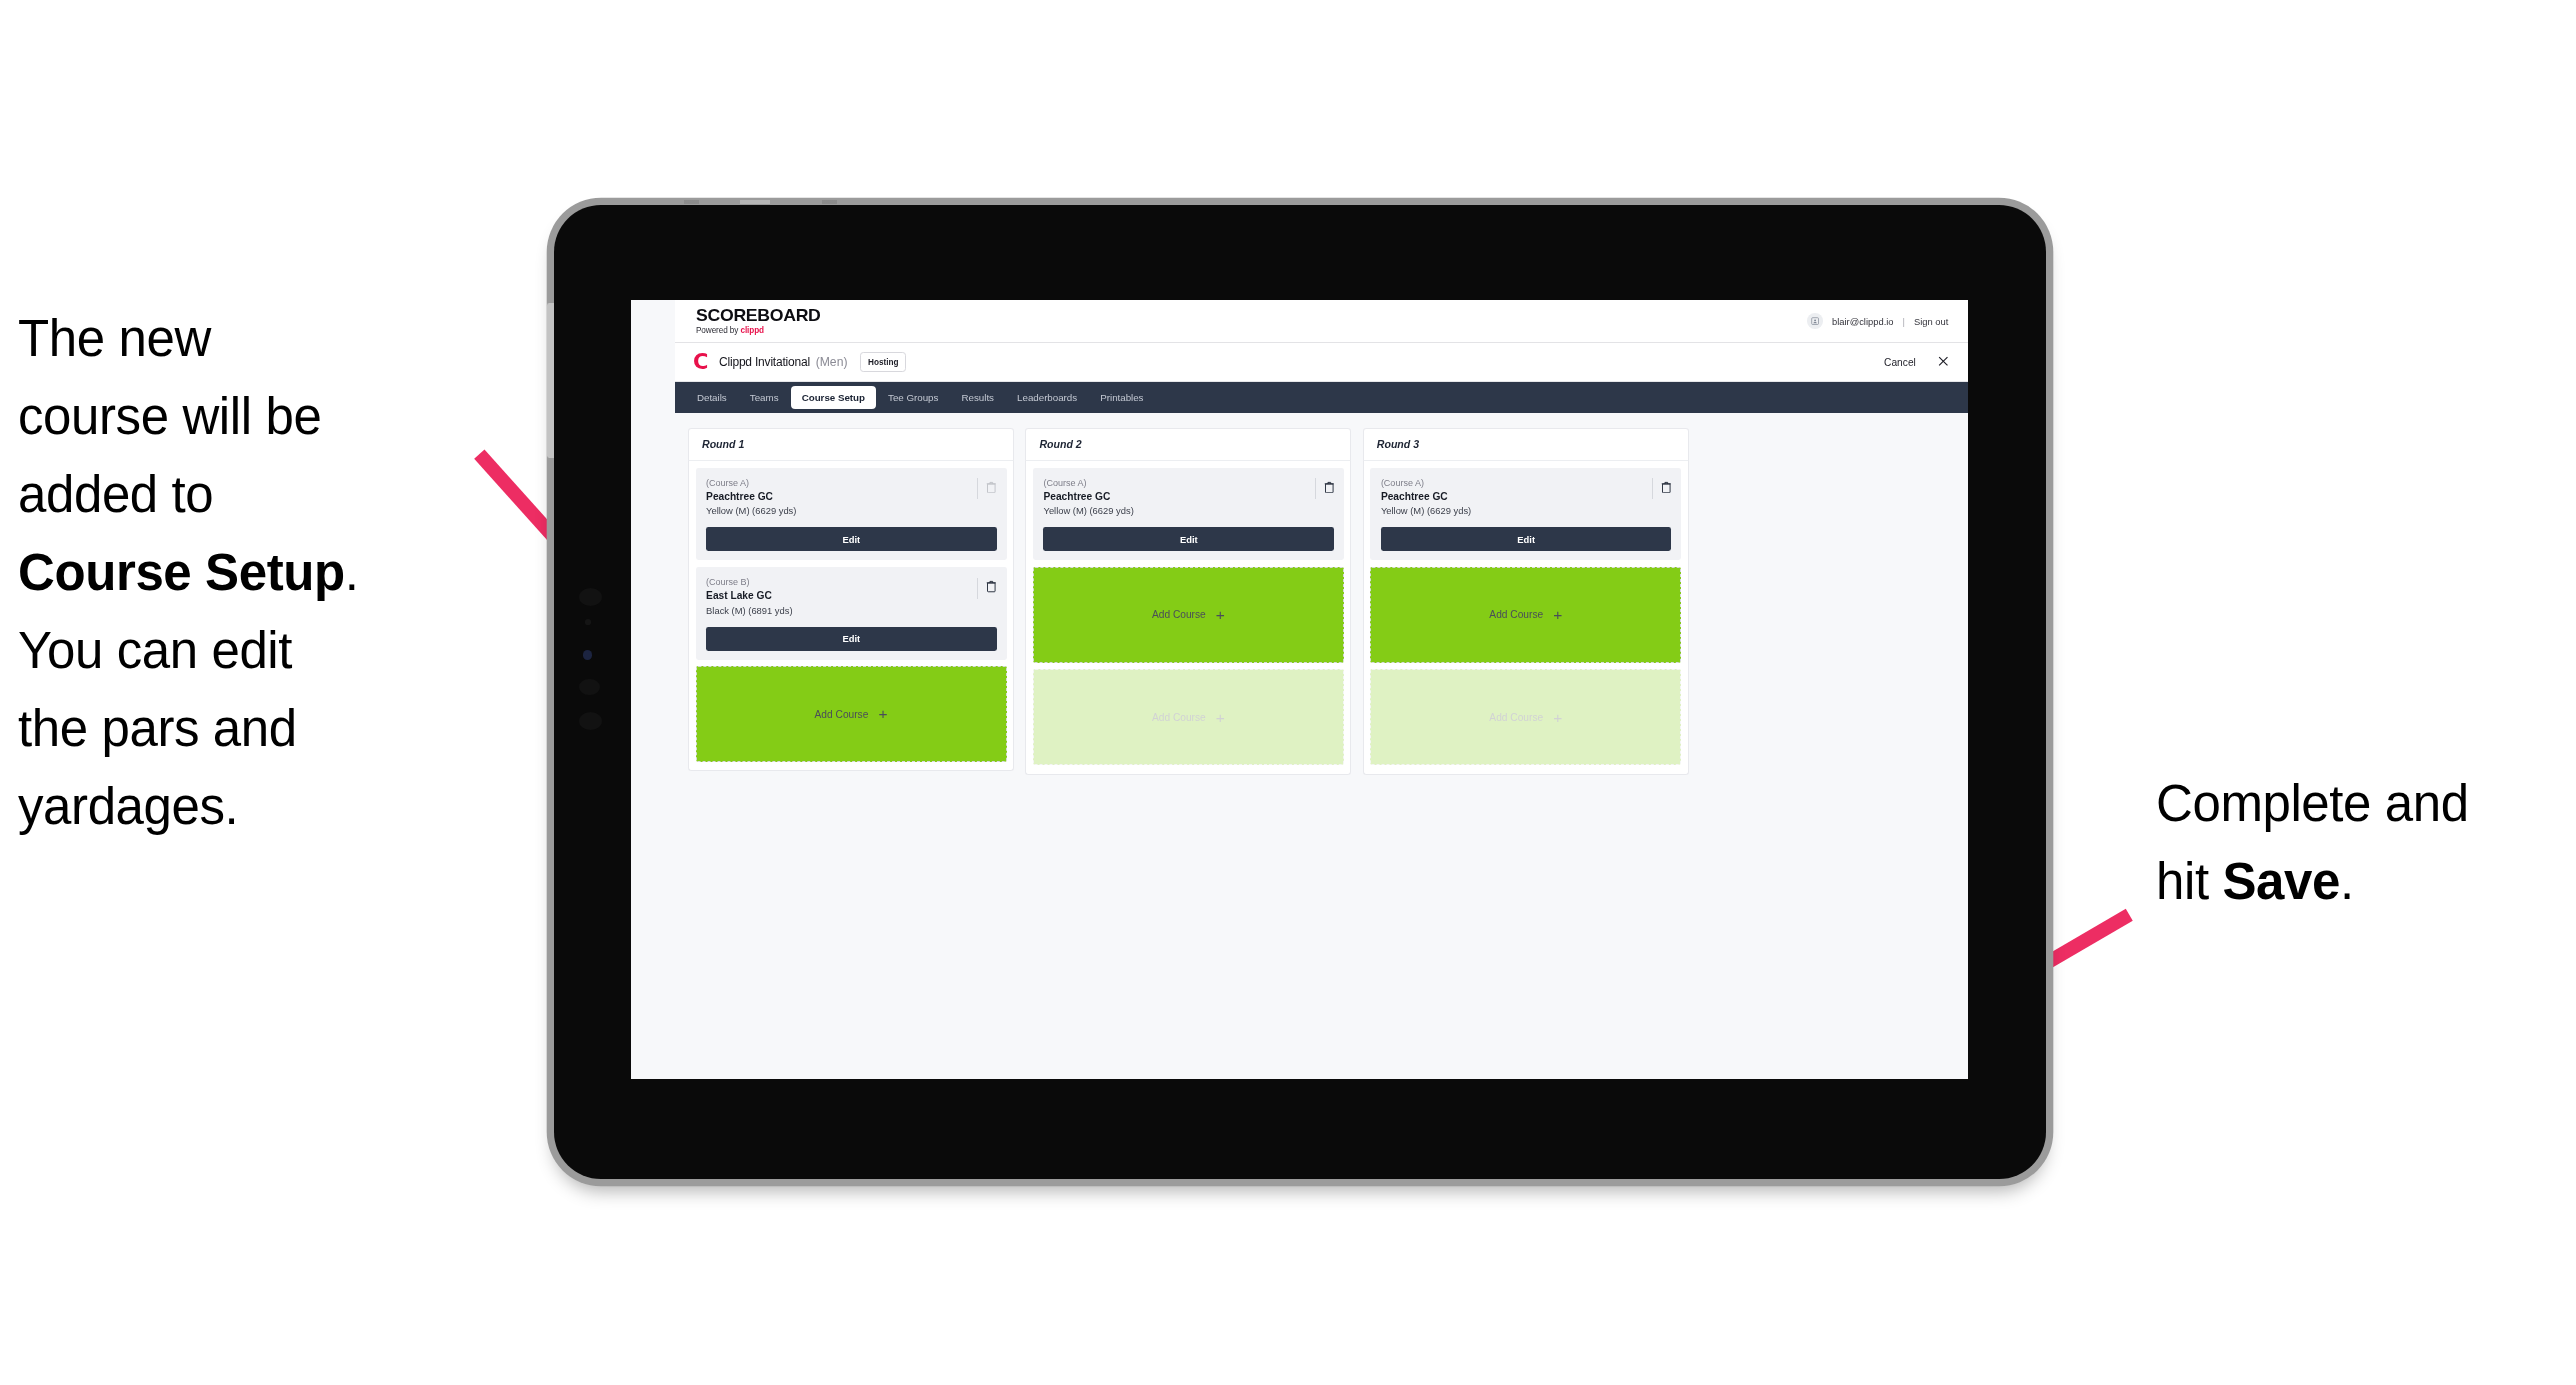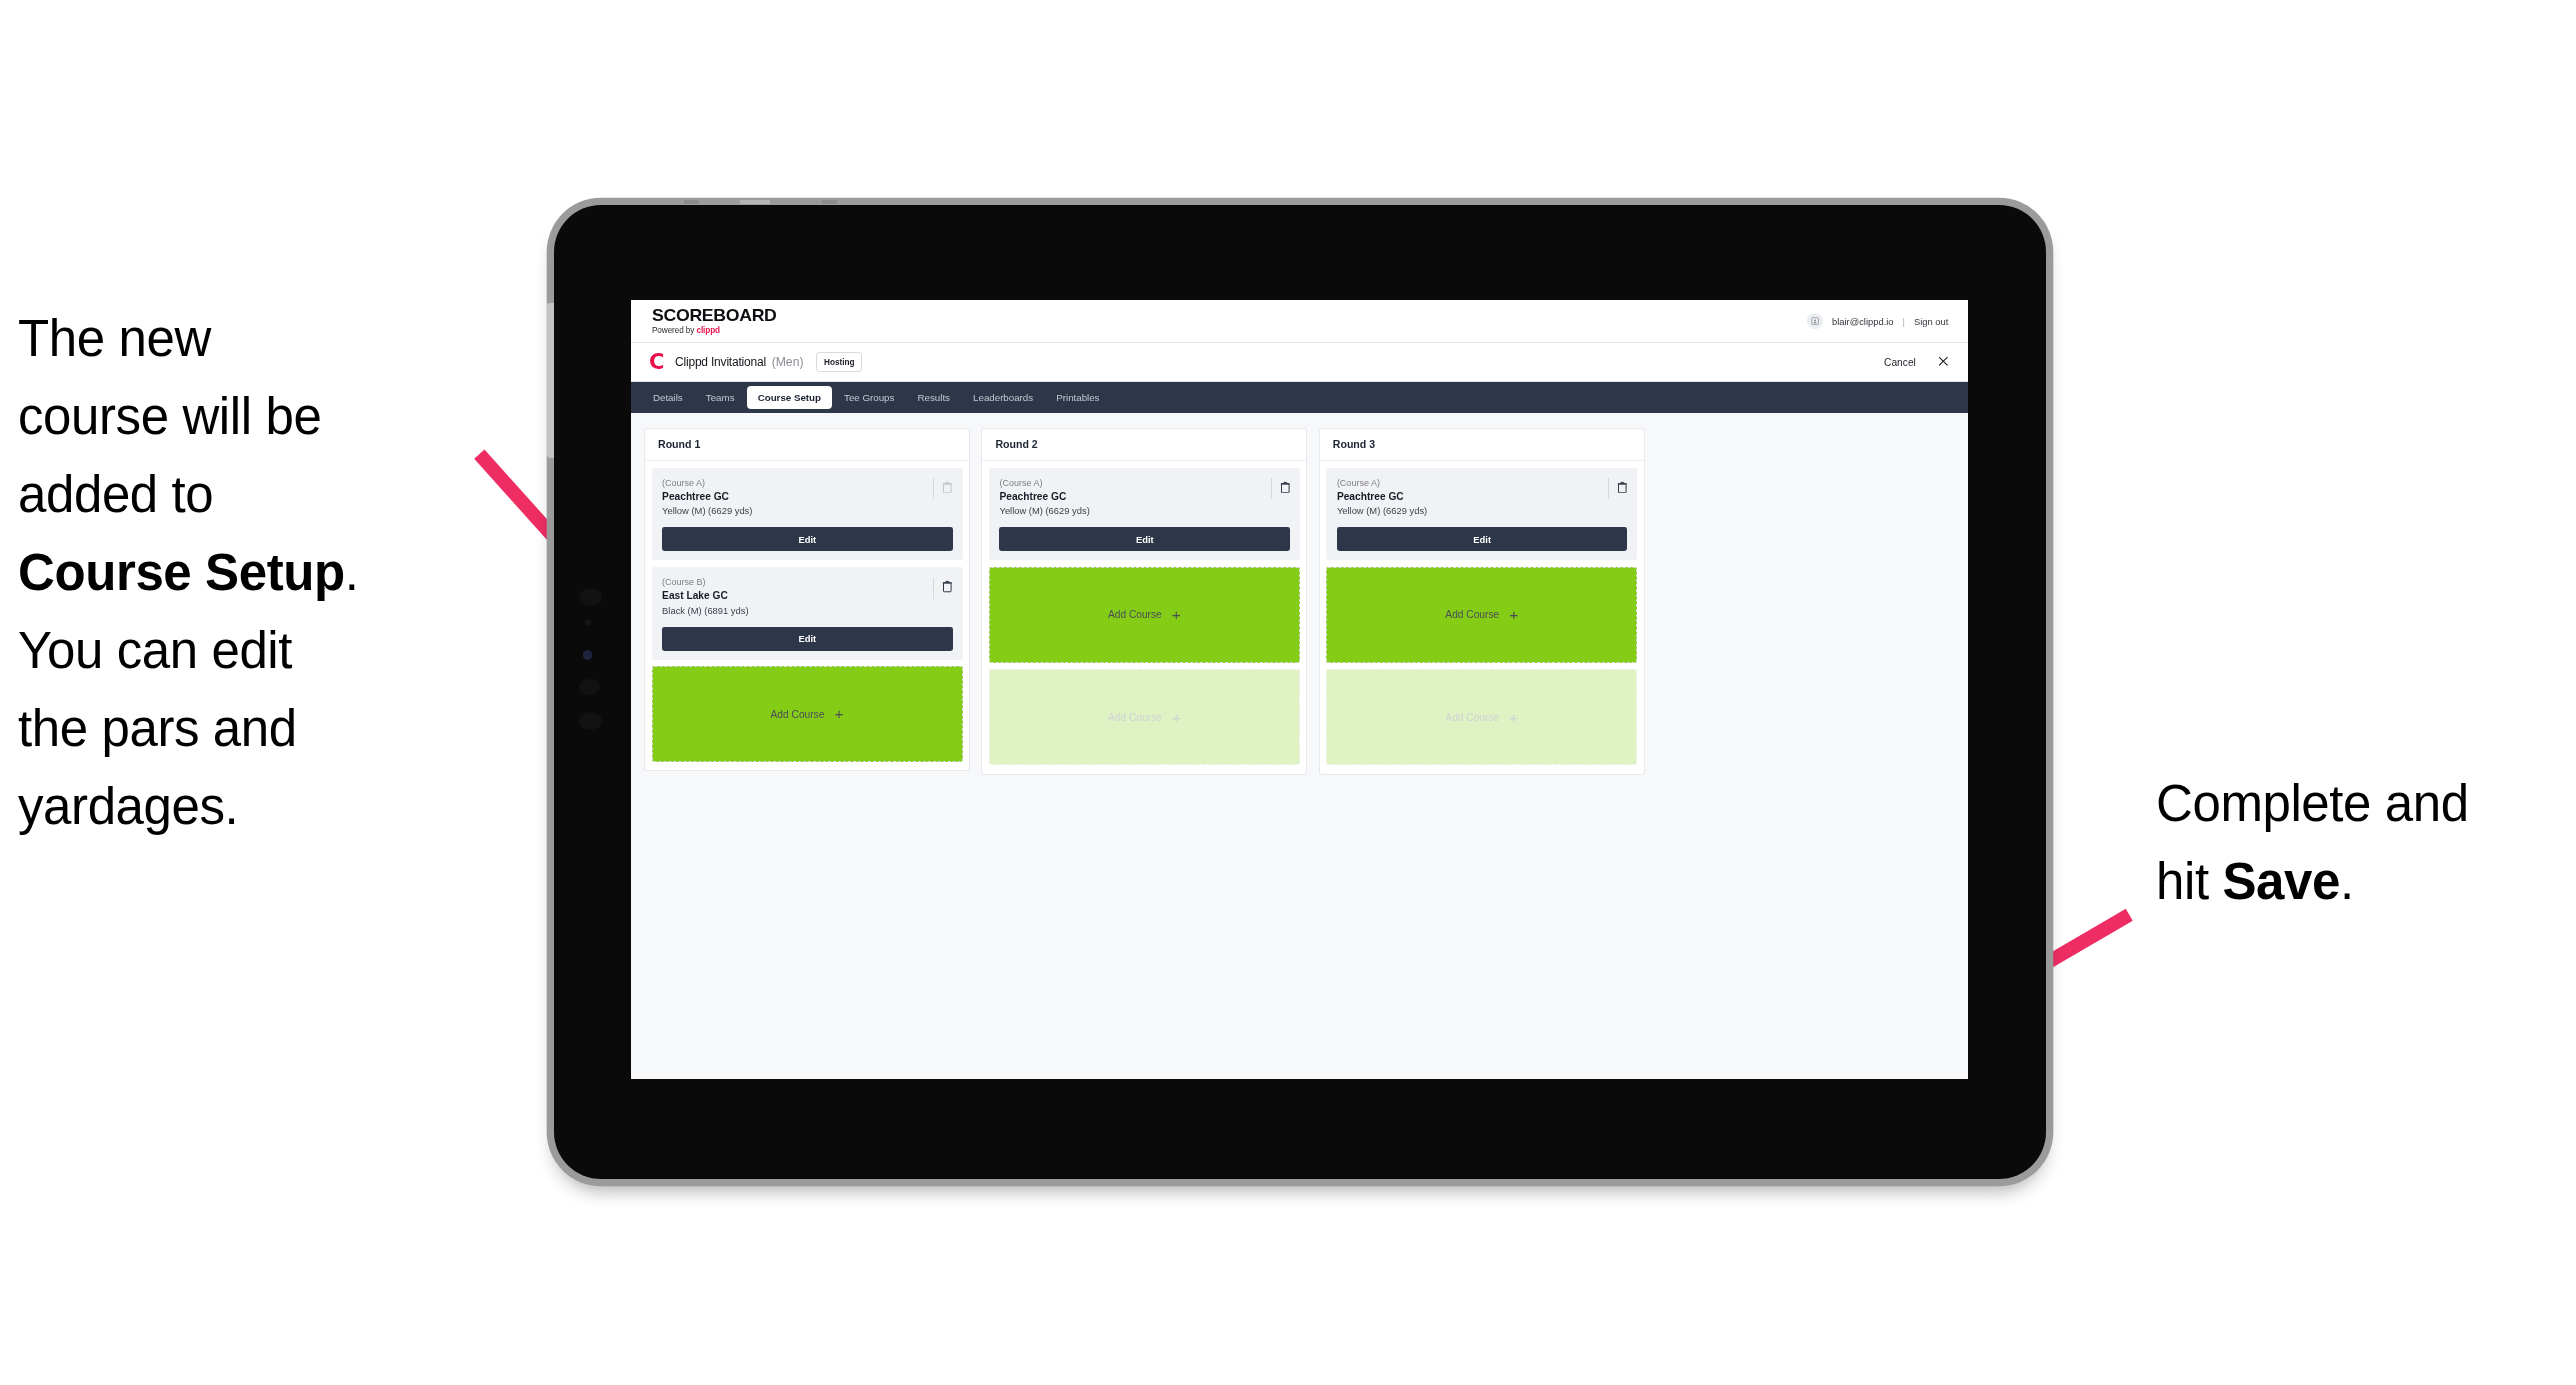--- a/index.html
+++ b/index.html
@@ -59,20 +59,21 @@
   .bezel-dot.d4 { left: 24.5px; top: 474px; width: 21px; height: 16.3px; }
   .bezel-dot.d5 { left: 24.5px; top: 507px; width: 23px; height: 18px; }
 
   
   .screen {
     position: absolute;
     left: 77px; top: 95px;
     width: 1337px; height: 779px;
     background: #f7f8fa;
     overflow: hidden;
+    padding-left: 44px;
   }
 
   
   .topbar {
     height: 43px; background: #ffffff;
     display: flex; align-items: center;
     border-bottom: 0.8px solid #e3e3e6;
     position: relative;
   }
   .brand { padding-left: 21px; padding-right: 19.6px; }
@@ -141,21 +142,21 @@
     cursor: pointer; letter-spacing: -0.04px;
   }
   .tab.active { background: #ffffff; color: #1a2233; font-weight: 600; }
 
   
   .content { padding: 14.7px 13px; display: flex; gap: 11.4px; align-items: flex-start; }
   .round-col { width: 326px; display: flex; flex-direction: column; }
   .round-header {
     background: #ffffff; border: 0.8px solid #e8e9ed; border-bottom: none;
     border-radius: 3.3px 3.3px 0 0;
-    padding: 9.8px 13px; font-size: 10.6px; font-weight: 700; color: #1d2433;
+    padding: 9.8px 13px; font-size: 10.6px; font-weight: 700; color: #1d2433; font-style: italic;
   }
   .round-body {
     background: #ffffff; border: 0.8px solid #e8e9ed; border-top: 0.8px solid #eceef1;
     border-radius: 0 0 3.3px 3.3px; padding: 6.5px 6.5px 8.2px 6.5px;
     display: flex; flex-direction: column; gap: 6.5px;
   }
 
   .course-card {
     background: #f1f2f5; border-radius: 2.4px; padding: 9px 9.8px 9px 10.6px;
     position: relative;

